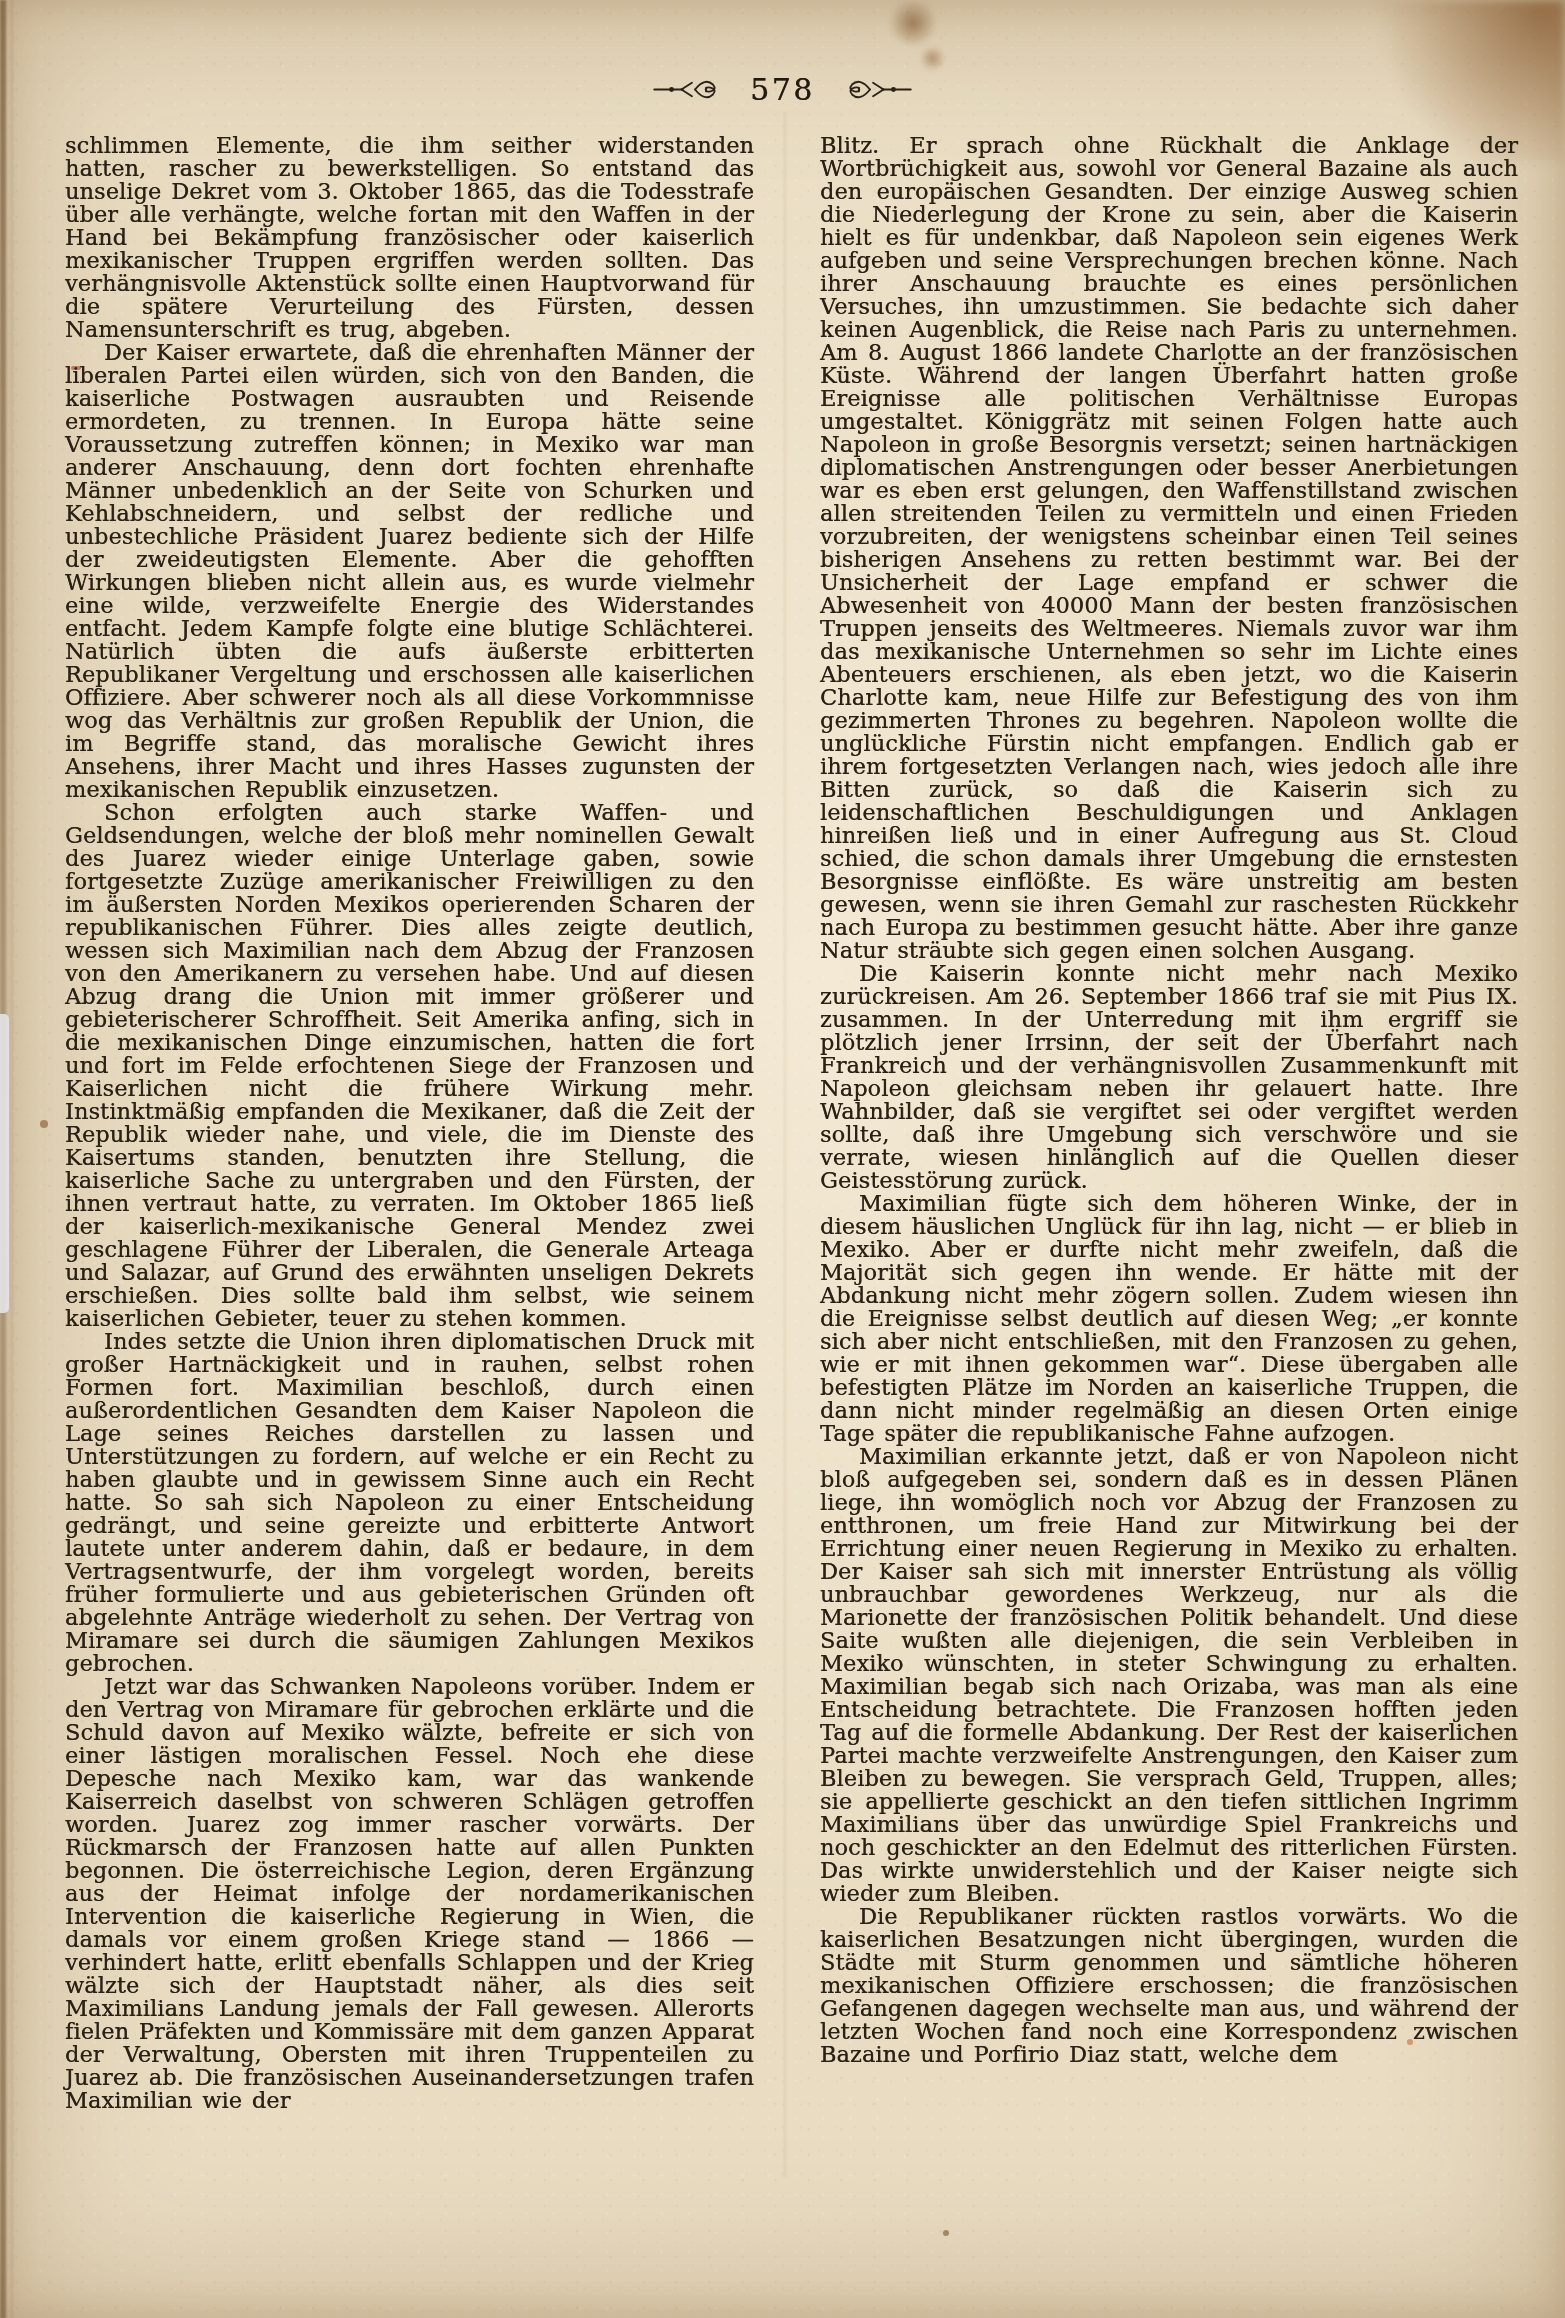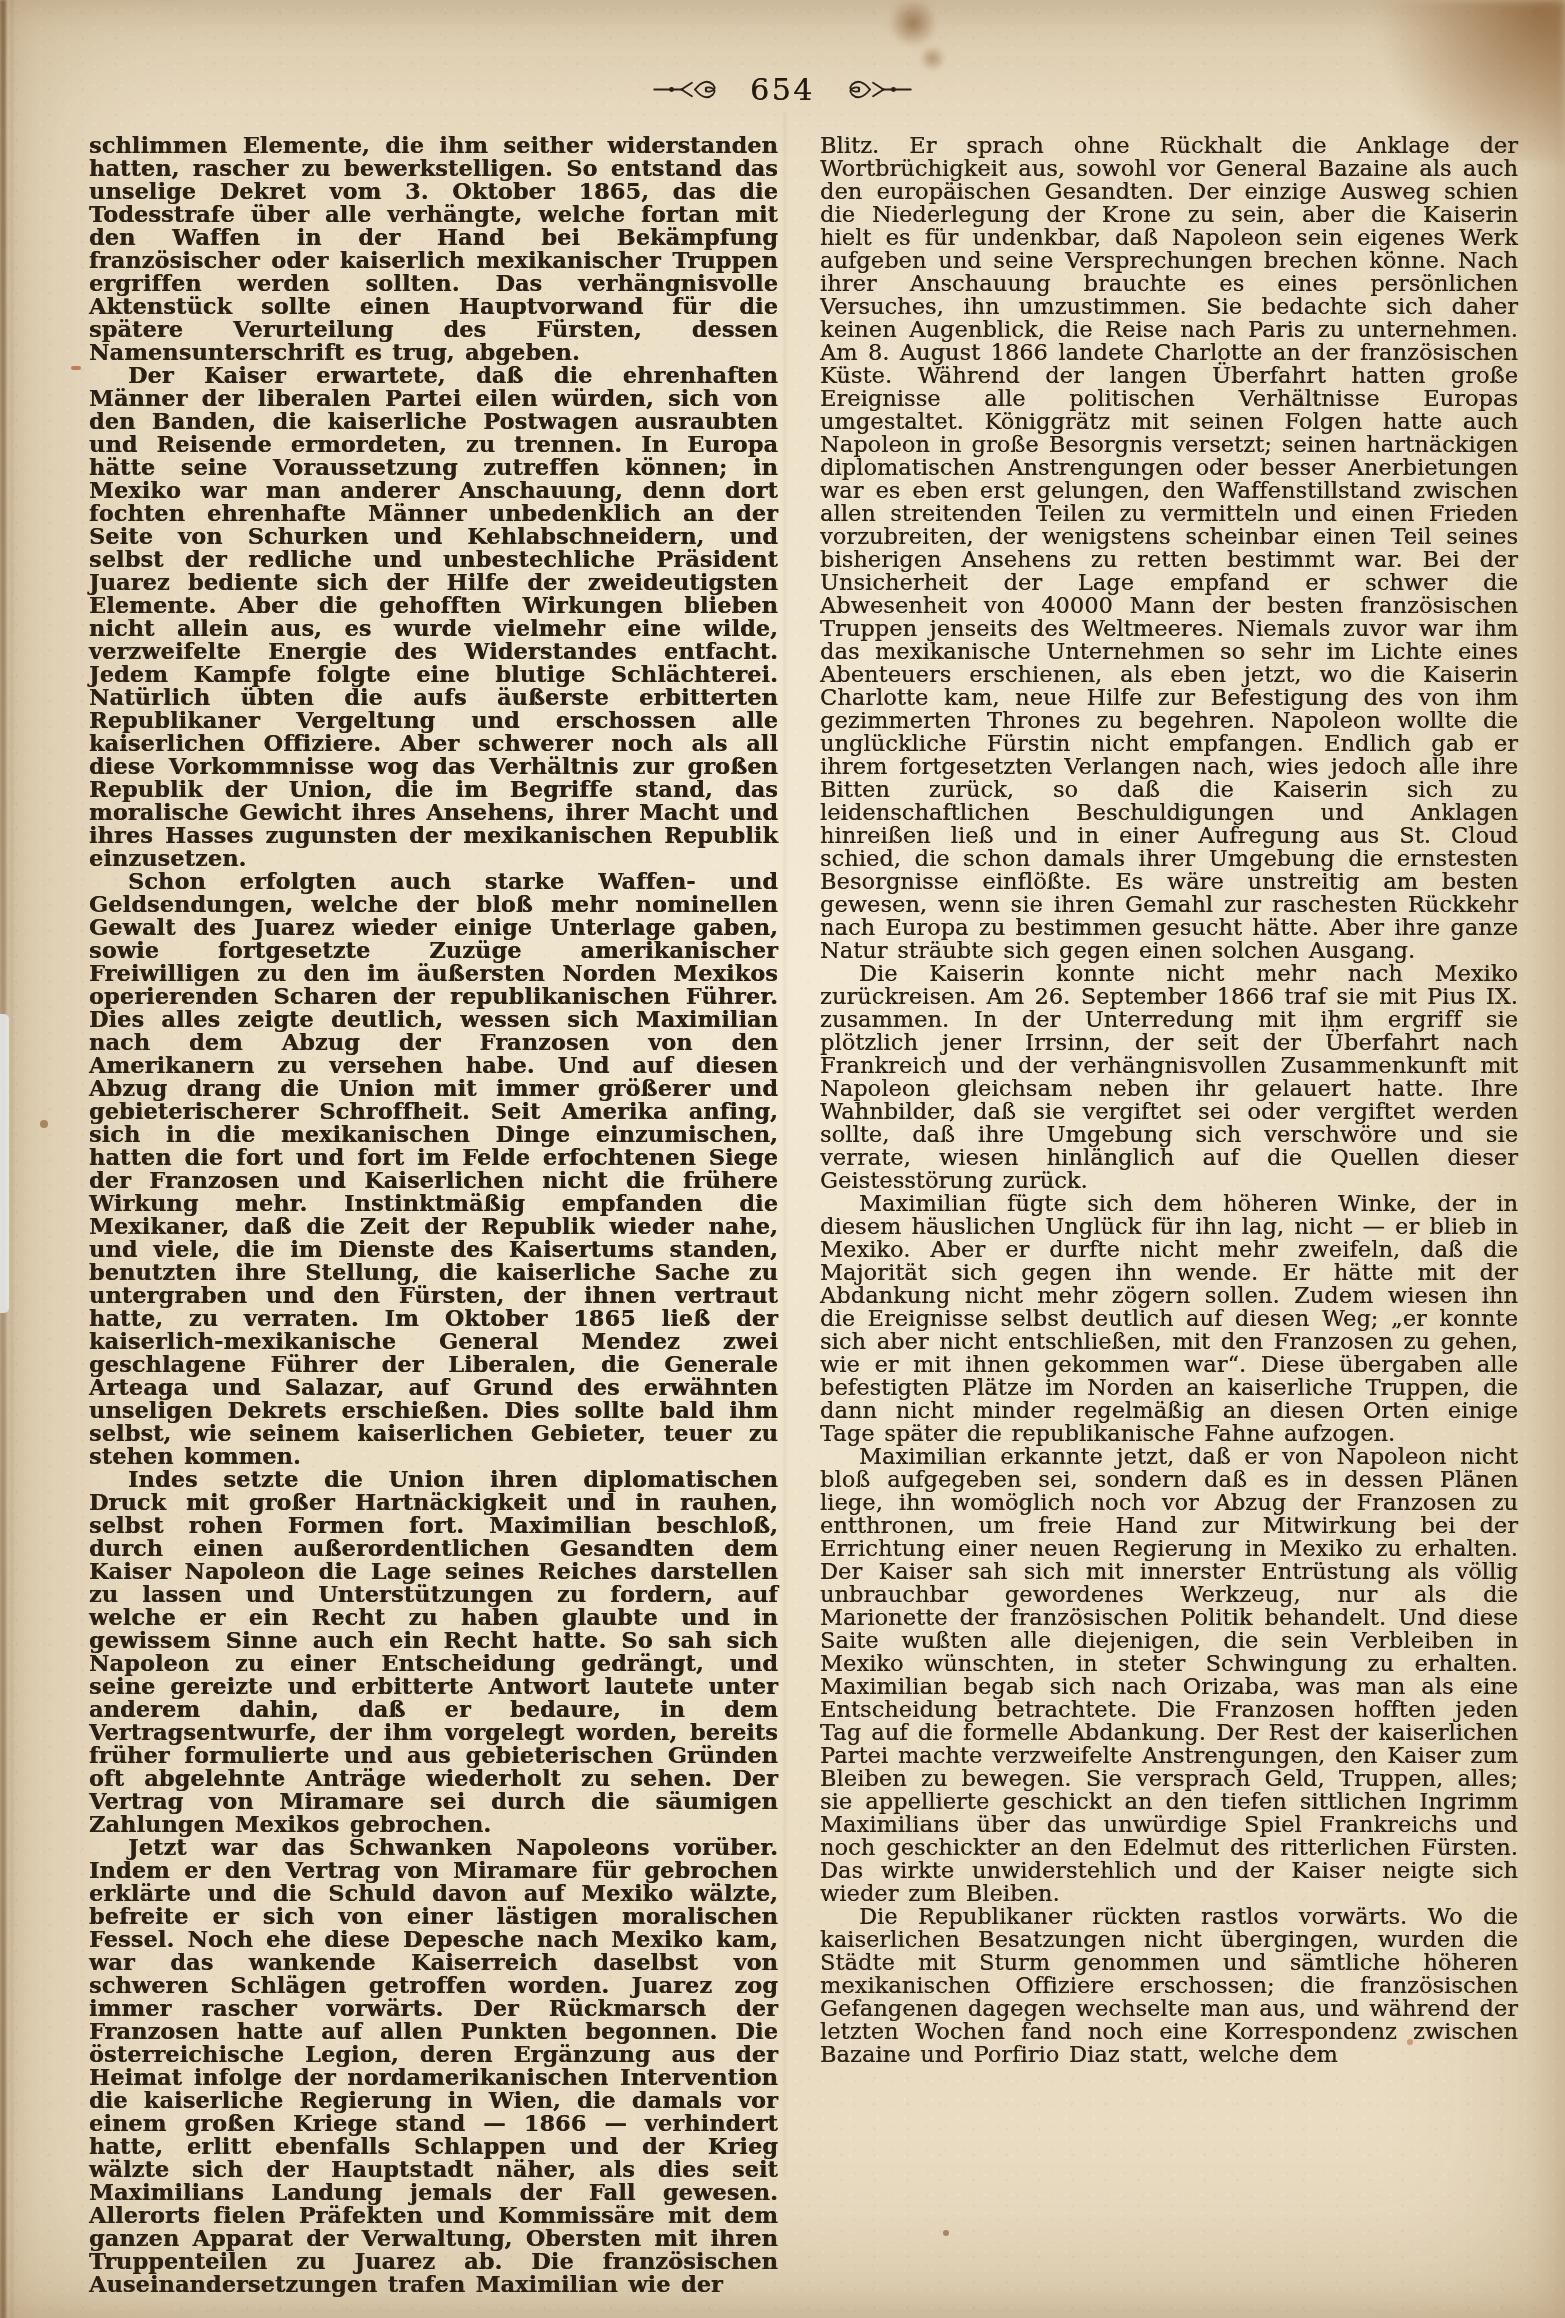--- a/index.html
+++ b/index.html
@@ -77,21 +77,21 @@
 
   
   .column {
     position: absolute; top: 134px;
     font-size: 22.4px; line-height: 23px;
     text-align: justify;
     word-spacing: 2.5px; letter-spacing: 0.1px;
     color: #2a2014;
     text-shadow: 0.3px 0 0 rgba(42,32,20,0.8);
   }
-  .column-left  { left: 89px;  width: 689px; font-weight: bold; }
+  .column-left  { left: 65px;  width: 689px; }
   .column-right { left: 820px; width: 698px; }
   .column p { margin: 0; padding: 0; }
   .column p.indent { text-indent: 39px; }
 </style>
 </head>
 <body>
 
 <div class="page">
 
   <div class="edge-left-line"></div>
@@ -110,21 +110,21 @@
     <span class="ornament">
       <svg viewBox="0 0 110 40" width="68" height="25" stroke="#2b2117" stroke-width="3" fill="none" stroke-linecap="round">
         <line x1="2" y1="20" x2="48" y2="20"></line>
         <circle cx="30" cy="20" r="4" fill="#2b2117" stroke="none"></circle>
         <path d="M46 20 L63 9"></path>
         <path d="M46 20 L63 31"></path>
         <path d="M68 20 q 16 -20 29 -8 q 7 8 -4 11 q -10 2 -7 -6"></path>
         <path d="M68 20 q 16 20 29 8 q 7 -8 -4 -11 q -10 -2 -7 6"></path>
       </svg>
     </span>
-    <span class="page-number">654</span>
+    <span class="page-number">578</span>
     <span class="ornament flip">
       <svg viewBox="0 0 110 40" width="68" height="25" stroke="#2b2117" stroke-width="3" fill="none" stroke-linecap="round">
         <line x1="2" y1="20" x2="48" y2="20"></line>
         <circle cx="30" cy="20" r="4" fill="#2b2117" stroke="none"></circle>
         <path d="M46 20 L63 9"></path>
         <path d="M46 20 L63 31"></path>
         <path d="M68 20 q 16 -20 29 -8 q 7 8 -4 11 q -10 2 -7 -6"></path>
         <path d="M68 20 q 16 20 29 8 q 7 -8 -4 -11 q -10 -2 -7 6"></path>
       </svg>
     </span>

